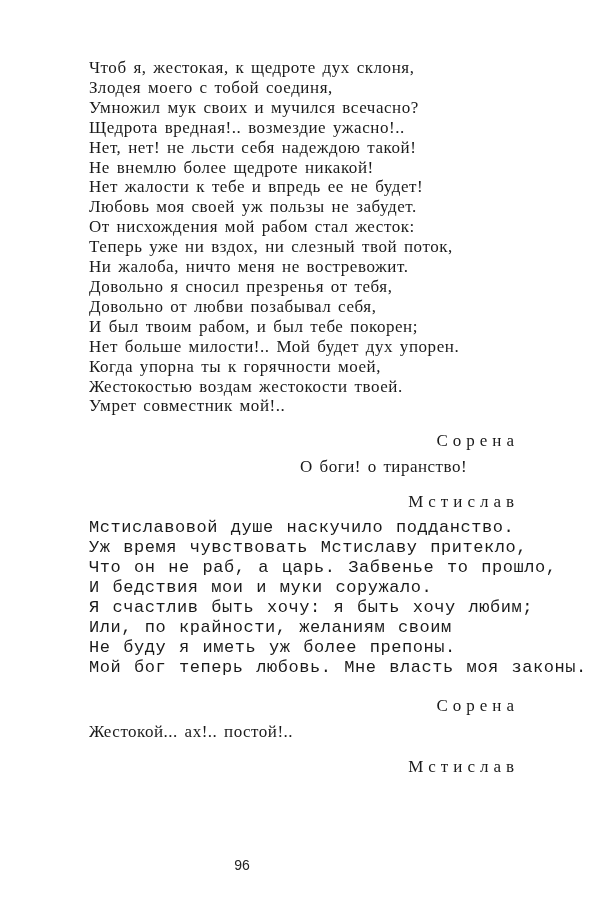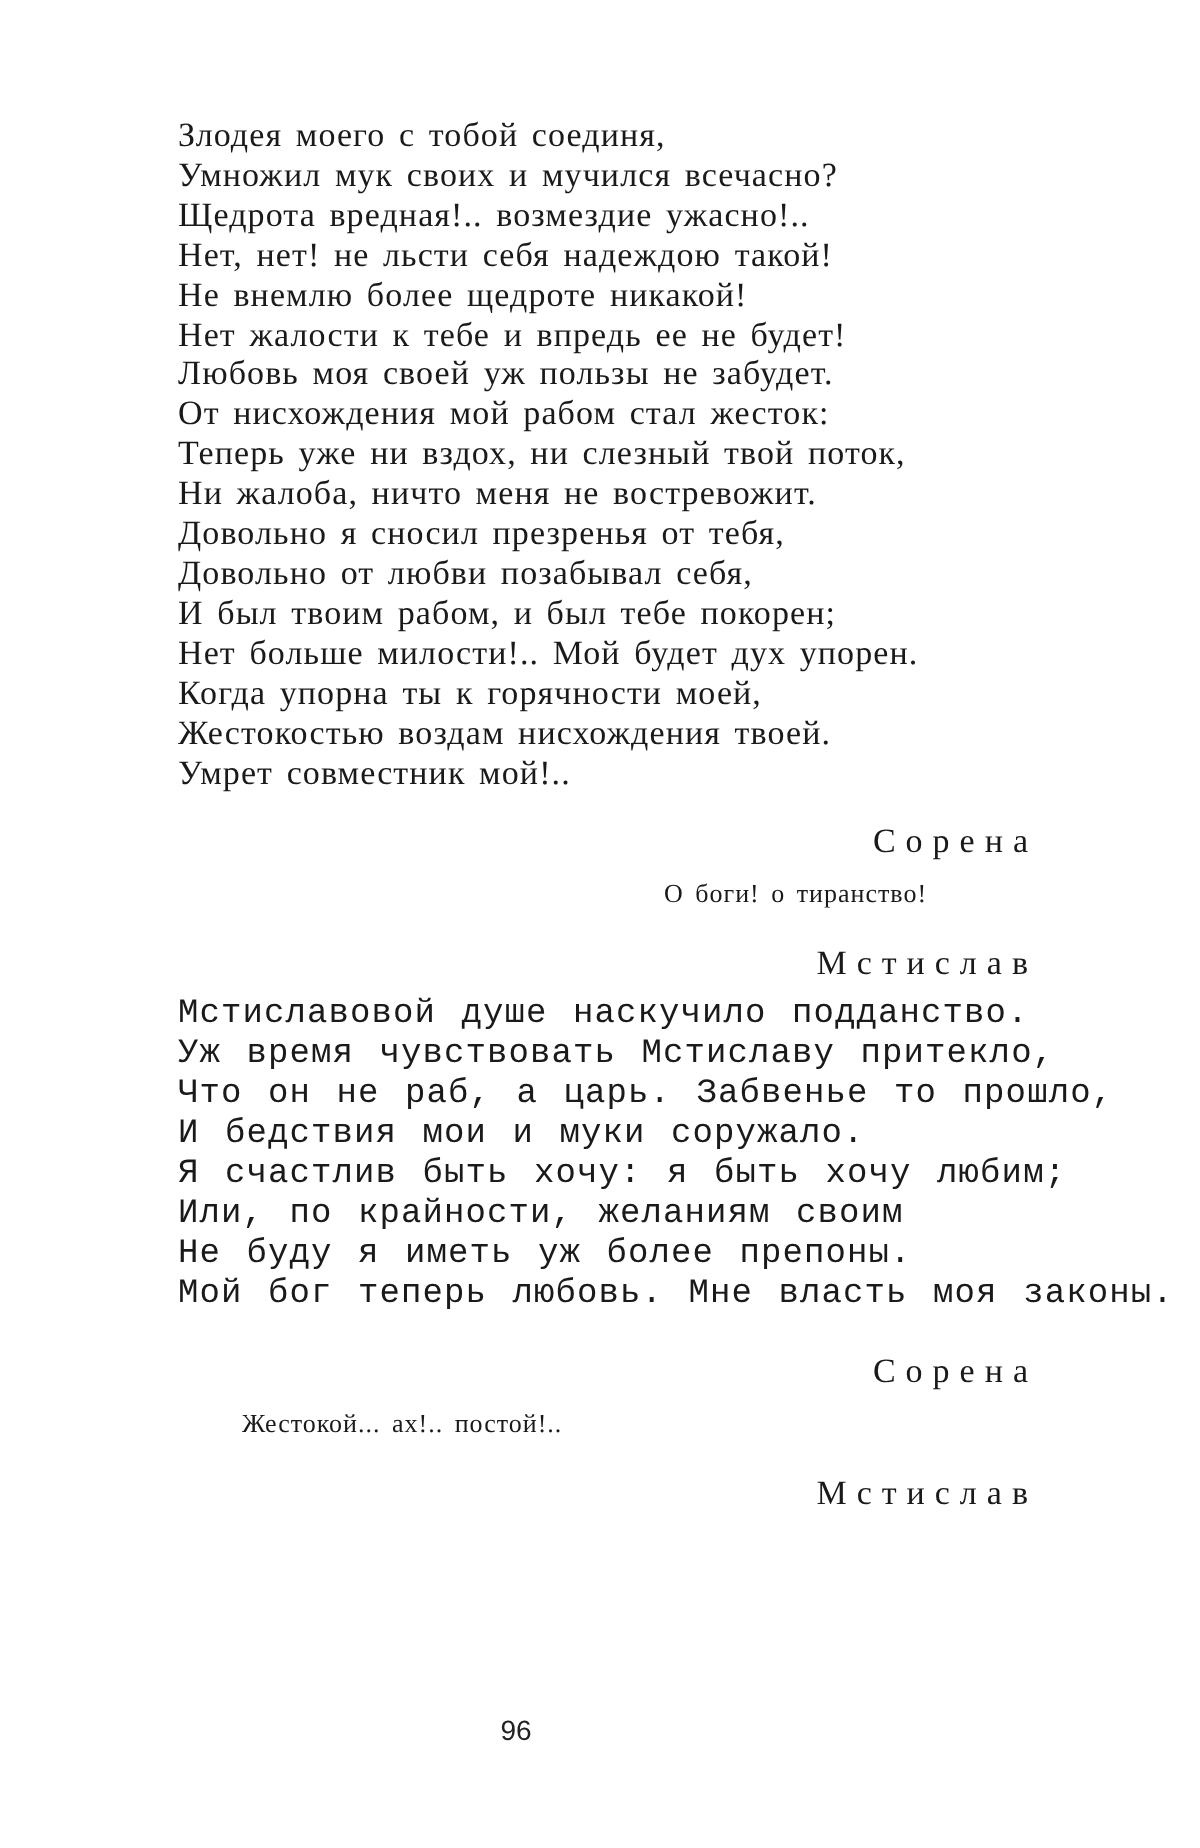--- a/index.html
+++ b/index.html
@@ -32,60 +32,60 @@
       display: block;
     }
     .speaker {
       text-align: right;
       font-size: 17px;
       letter-spacing: 5px;
       line-height: 20px;
       padding-left: 30px;
     }
     .indent-line {
-      font-size: 13px;
+      font-size: 17px;
       line-height: 20px;
       letter-spacing: 0.5px;
       word-spacing: 2px;
       white-space: nowrap;
-      margin-left: 32px;
     }
     .page-number {
       position: absolute;
-      left: 16px;
+      left: 0;
       width: 484px;
       top: 857px;
       text-align: center;
       font-family: "Liberation Sans", "DejaVu Sans", sans-serif;
       font-size: 14px;
       color: #222;
     }
   </style>
 </head>
 <body>
 
 <div class="page">
 
   <div class="verse" style="margin-top:0;">
+    <span class="line">Чтоб я, жестокая, к щедроте дух склоня,</span>
     <span class="line">Злодея моего с тобой соединя,</span>
     <span class="line">Умножил мук своих и мучился всечасно?</span>
     <span class="line">Щедрота вредная!.. возмездие ужасно!..</span>
     <span class="line">Нет, нет! не льсти себя надеждою такой!</span>
     <span class="line">Не внемлю более щедроте никакой!</span>
     <span class="line">Нет жалости к тебе и впредь ее не будет!</span>
     <span class="line">Любовь моя своей уж пользы не забудет.</span>
     <span class="line">От нисхождения мой рабом стал жесток:</span>
     <span class="line">Теперь уже ни вздох, ни слезный твой поток,</span>
     <span class="line">Ни жалоба, ничто меня не востревожит.</span>
     <span class="line">Довольно я сносил презренья от тебя,</span>
     <span class="line">Довольно от любви позабывал себя,</span>
     <span class="line">И был твоим рабом, и был тебе покорен;</span>
     <span class="line">Нет больше милости!.. Мой будет дух упорен.</span>
     <span class="line">Когда упорна ты к горячности моей,</span>
-    <span class="line">Жестокостью воздам нисхождения твоей.</span>
+    <span class="line">Жестокостью воздам жестокости твоей.</span>
     <span class="line">Умрет совместник мой!..</span>
   </div>
 
   <div class="speaker" style="margin-top:15px;">Сорена</div>
 
   <div class="indent-line" style="margin-top:6px; padding-left:211px;">О боги! о тиранство!</div>
 
   <div class="speaker" style="margin-top:15px;">Мстислав</div>
 
   <div class="verse" style="margin-top:6px;font-family:Liberation Mono, monospace;">

